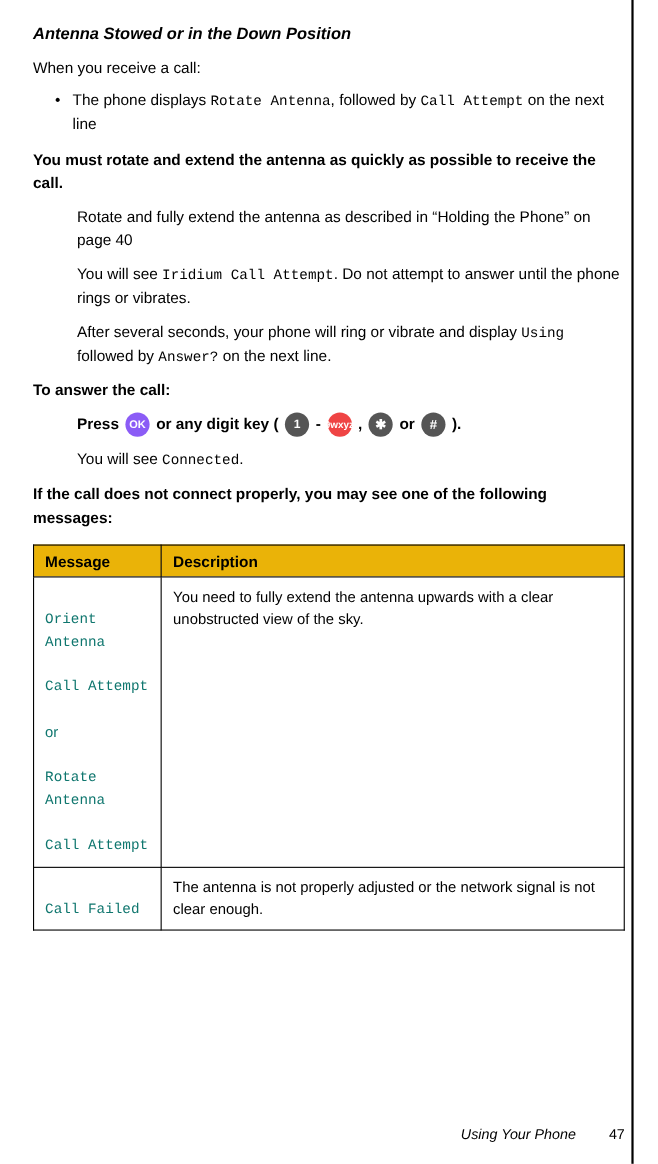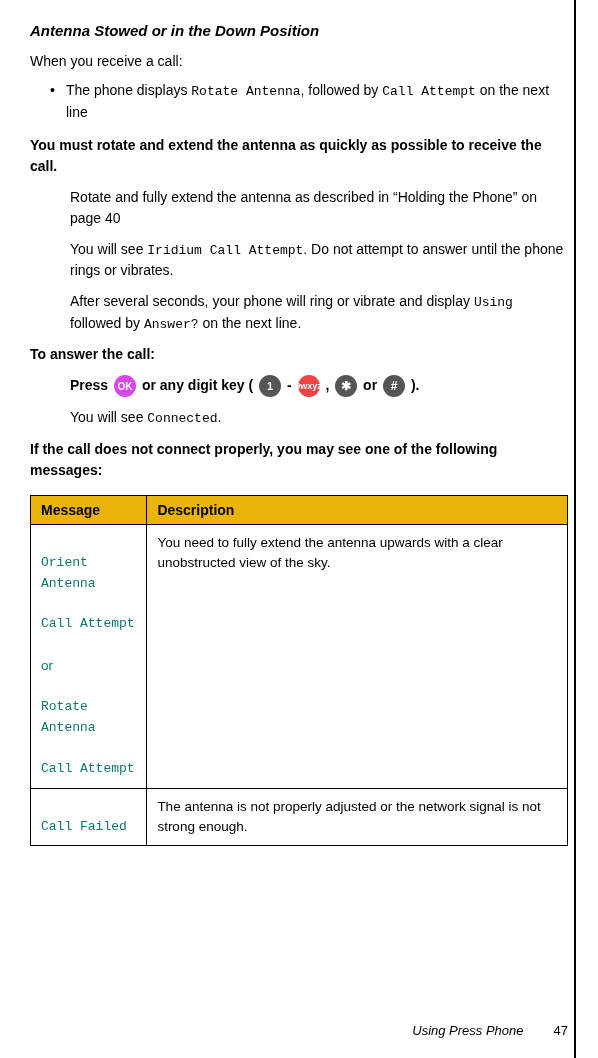--- a/index.html
+++ b/index.html
@@ -98,21 +98,21 @@
       background: #555;
       color: #fff;
       font-size: 11px;
       font-weight: bold;
       font-family: Arial, sans-serif;
       vertical-align: middle;
       margin: 0 2px;
     }
 
     .key-circle.ok-key {
-      background: #d946ef;
+      background: #8b5cf6;
       font-size: 10px;
     }
 
     .key-circle.star-key {
       background: #555;
       font-size: 12px;
     }
 
     .key-circle.hash-key {
       background: #555;
@@ -284,24 +284,24 @@
         </td>
         <td>
           <span>You need to fully extend the antenna upwards with a clear unobstructed view of the sky.</span>
         </td>
       </tr>
       <tr>
         <td class="msg-cell">
           <span class="mono">Call Failed</span>
         </td>
         <td>
-          <span>The antenna is not properly adjusted or the network signal is not strong enough.</span>
+          <span>The antenna is not properly adjusted or the network signal is not clear enough.</span>
         </td>
       </tr>
     </tbody>
   </table>
 
   <div class="page-footer">
-    <span class="footer-label">Using Press Phone</span>
+    <span class="footer-label">Using Your Phone</span>
     <span class="footer-pagenum">47</span>
   </div>
 
 </div>
 
 </body></html>

